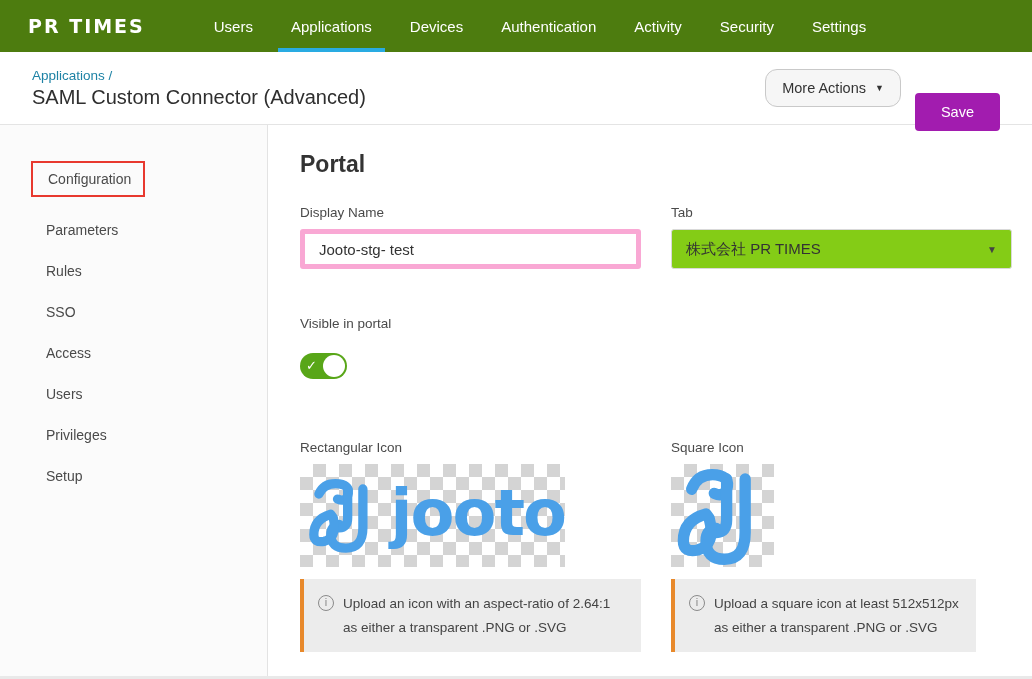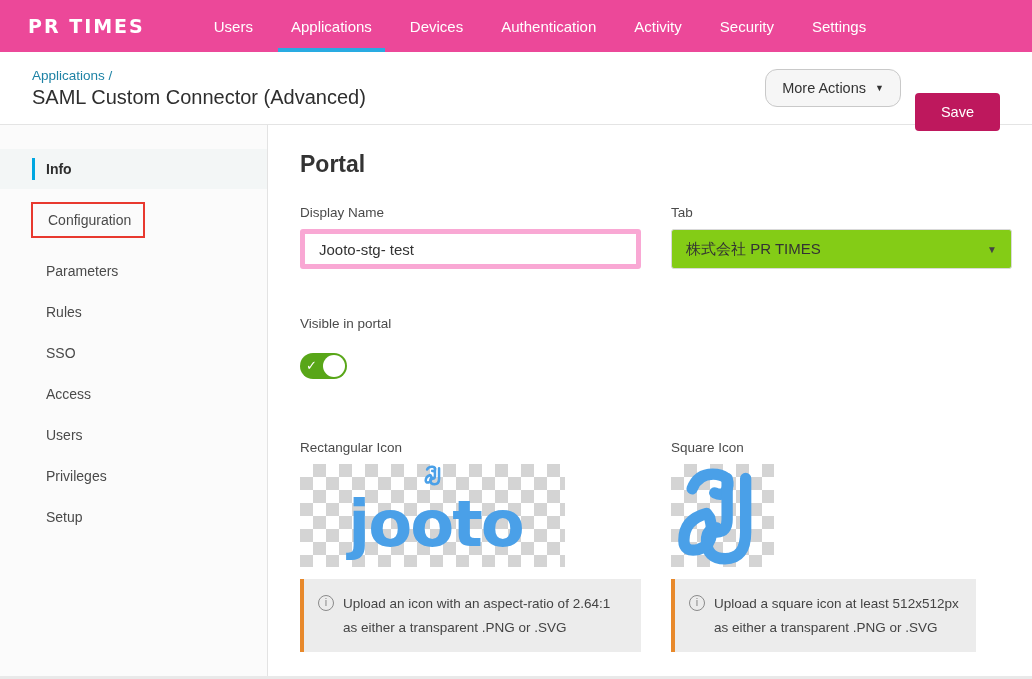--- a/index.html
+++ b/index.html
@@ -1,40 +1,40 @@
 <!DOCTYPE html>
 <html><head>
 <meta charset="utf-8">
 <style>
   * { margin:0; padding:0; box-sizing:border-box; }
   html,body { width:1032px; height:679px; overflow:hidden; background:#fff;
               font-family:"Liberation Sans","DejaVu Sans",sans-serif; }
 
   
-  .navbar { height:52px; background:#ec4899; display:flex; align-items:stretch; }
+  .navbar { height:52px; background:#4d7c0f; display:flex; align-items:stretch; }
   .logo { color:#fff; font-weight:bold; font-size:19px; letter-spacing:2px;
           display:flex; align-items:center; padding:0 28px 0 28px; font-family:"DejaVu Sans",sans-serif; }
   .nav-tabs { display:flex; align-items:stretch; margin-left:22px; }
   .nav-item { position:relative; display:flex; align-items:center; padding:0 19px;
               color:#fff; font-size:15px; font-weight:500; cursor:pointer; }
   .nav-item.active::after { content:""; position:absolute; left:6px; right:6px; bottom:0;
               height:4px; background:#29abe2; }
 
   
   .page-header { height:73px; background:#fff; border-bottom:1px solid #e4e4e4;
                  display:flex; justify-content:space-between; align-items:center; padding:0 32px; }
   .crumb-wrap { display:flex; flex-direction:column; gap:3px; }
   .breadcrumb { color:#1d82a5; font-size:13.5px; cursor:pointer; }
   .page-title { color:#2e2e2e; font-size:20px; }
   .header-actions { display:flex; gap:14px; align-items:center; }
   .btn-secondary { background:#f6f6f6; border:1px solid #c9c9c9; border-radius:12px;
                    color:#333; font-size:14.5px; padding:10px 16px; display:flex;
                    align-items:center; gap:9px; cursor:pointer; }
   .btn-secondary .caret { font-size:9px; color:#333; }
-  .btn-primary { background:#be185d; border:none; border-radius:4px; color:#fff;
+  .btn-primary { background:#a21caf; border:none; border-radius:4px; color:#fff;
                  font-size:14.5px; padding:11px 26px; cursor:pointer;margin-top:48px; }
 
   
   .body-wrap { display:flex; height:554px; }
   .sidebar { width:270px; background:#fbfbfb; border-right:1px solid #e3e3e3; padding-top:24px; }
   .side-item { position:relative; padding:12px 0 12px 46px; font-size:14px; color:#4a4a4a;
                cursor:pointer; margin-bottom:1px; }
   .side-item.active { font-weight:bold; color:#2e2e2e; background:#f3f6f6; }
   .side-item.active::before { content:""; position:absolute; left:32px; top:9px; bottom:9px;
                width:3px; background:#00a7e1; }
@@ -58,21 +58,21 @@
   .toggle-section { margin-top:47px; }
   .toggle { margin-top:13px; width:47px; height:26px; background:#58a618; border-radius:14px;
             position:relative; cursor:pointer; display:inline-block; }
   .toggle .check { position:absolute; left:6px; top:5px; color:#fff; font-size:13px; font-weight:bold; }
   .toggle .knob { position:absolute; right:2px; top:2px; width:22px; height:22px;
                   background:#fff; border-radius:50%; }
 
   .icons-row { display:flex; gap:30px; margin-top:57px; }
   .icon-col { width:341px; }
   .checker { margin-top:8px; background-image:conic-gradient(#d4d4d4 25%,#ffffff 0 50%,#d4d4d4 0 75%,#ffffff 0);
-             background-size:26px 26px; display:flex; align-items:center; overflow:hidden;flex-direction:column; }
+             background-size:26px 26px; display:flex; align-items:center; overflow:hidden; }
   .checker.rect { width:265px; height:103px; padding-left:2px; }
   .checker.square { width:103px; height:103px; justify-content:center; }
   .logo-text { color:#4aa0e8; font-weight:bold; font-size:64px; letter-spacing:-2px;
                font-family:"DejaVu Sans",sans-serif; margin-left:4px; padding-bottom:6px; }
 
   .note { margin-top:12px; background:#ececec; border-left:4px solid #e8892b;
           display:flex; gap:9px; padding:13px 14px 13px 14px; font-size:13.5px;
           color:#444; line-height:1.75; }
   .note.square-note { width:305px; }
   .info-i { flex:none; width:16px; height:16px; border:1px solid #8a8a8a; border-radius:50%;
@@ -107,21 +107,20 @@
       <span>More Actions</span>
       <span class="caret">▼</span>
     </button>
     <button class="btn-primary">Save</button>
   </div>
 </div>
 
 <div class="body-wrap">
 
   <div class="sidebar">
-    <div class="side-item active">Info</div>
     <div class="side-item annotated">
       <span class="label-box">Configuration</span>
     </div>
     <div class="side-item">Parameters</div>
     <div class="side-item">Rules</div>
     <div class="side-item">SSO</div>
     <div class="side-item">Access</div>
     <div class="side-item">Users</div>
     <div class="side-item">Privileges</div>
     <div class="side-item">Setup</div>

